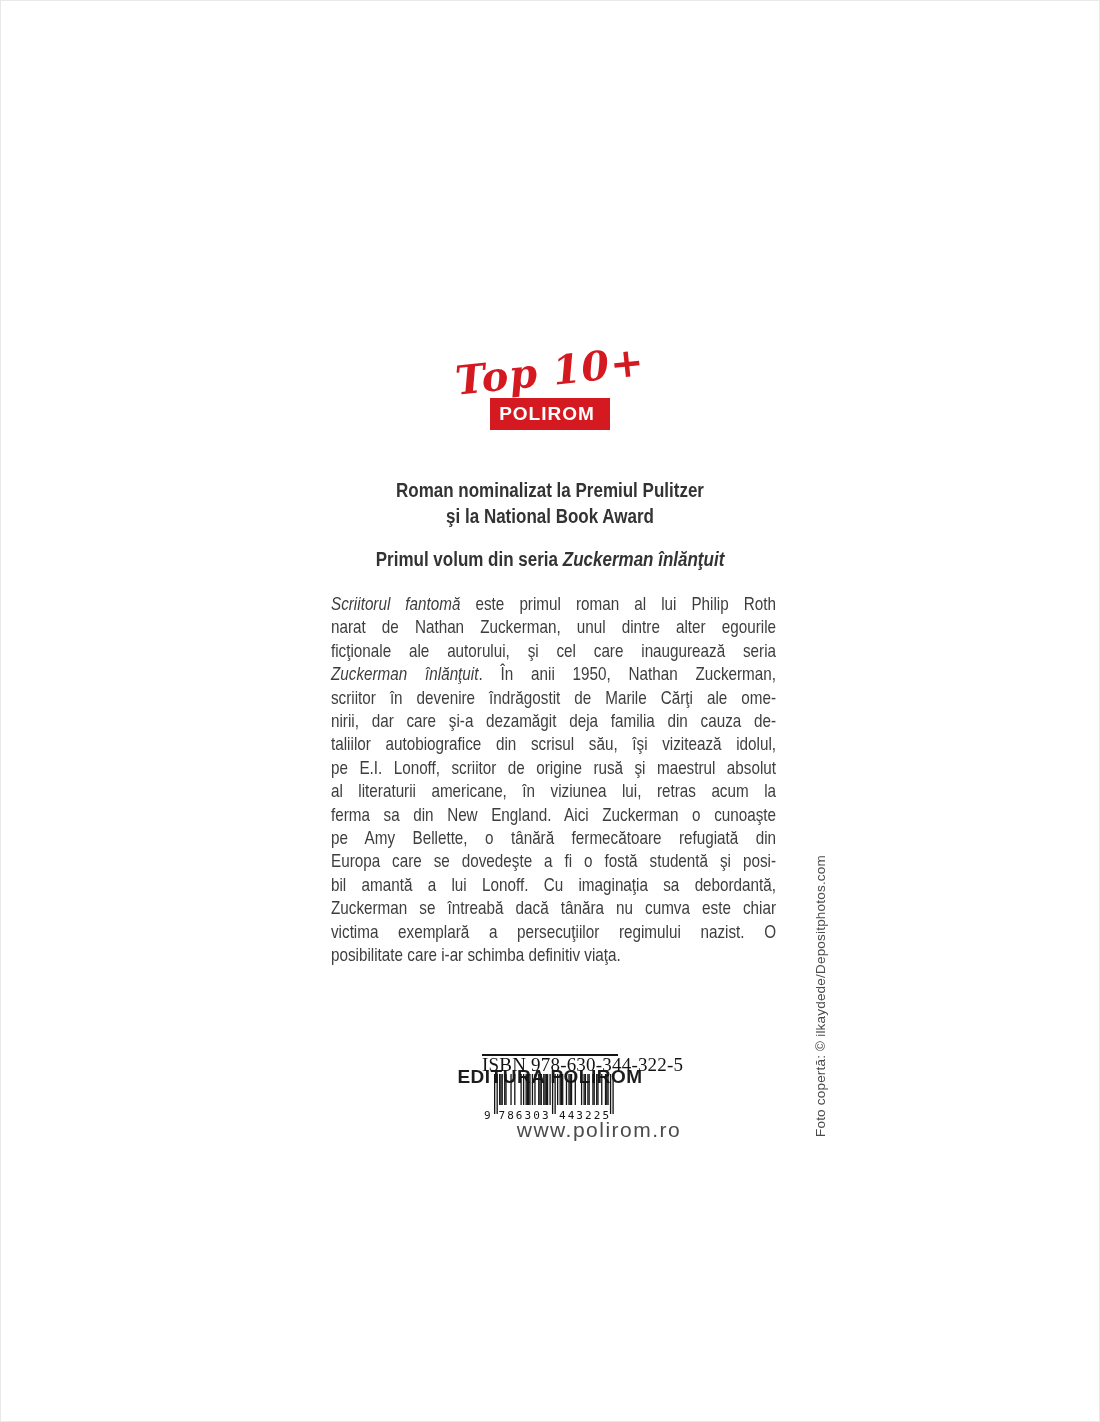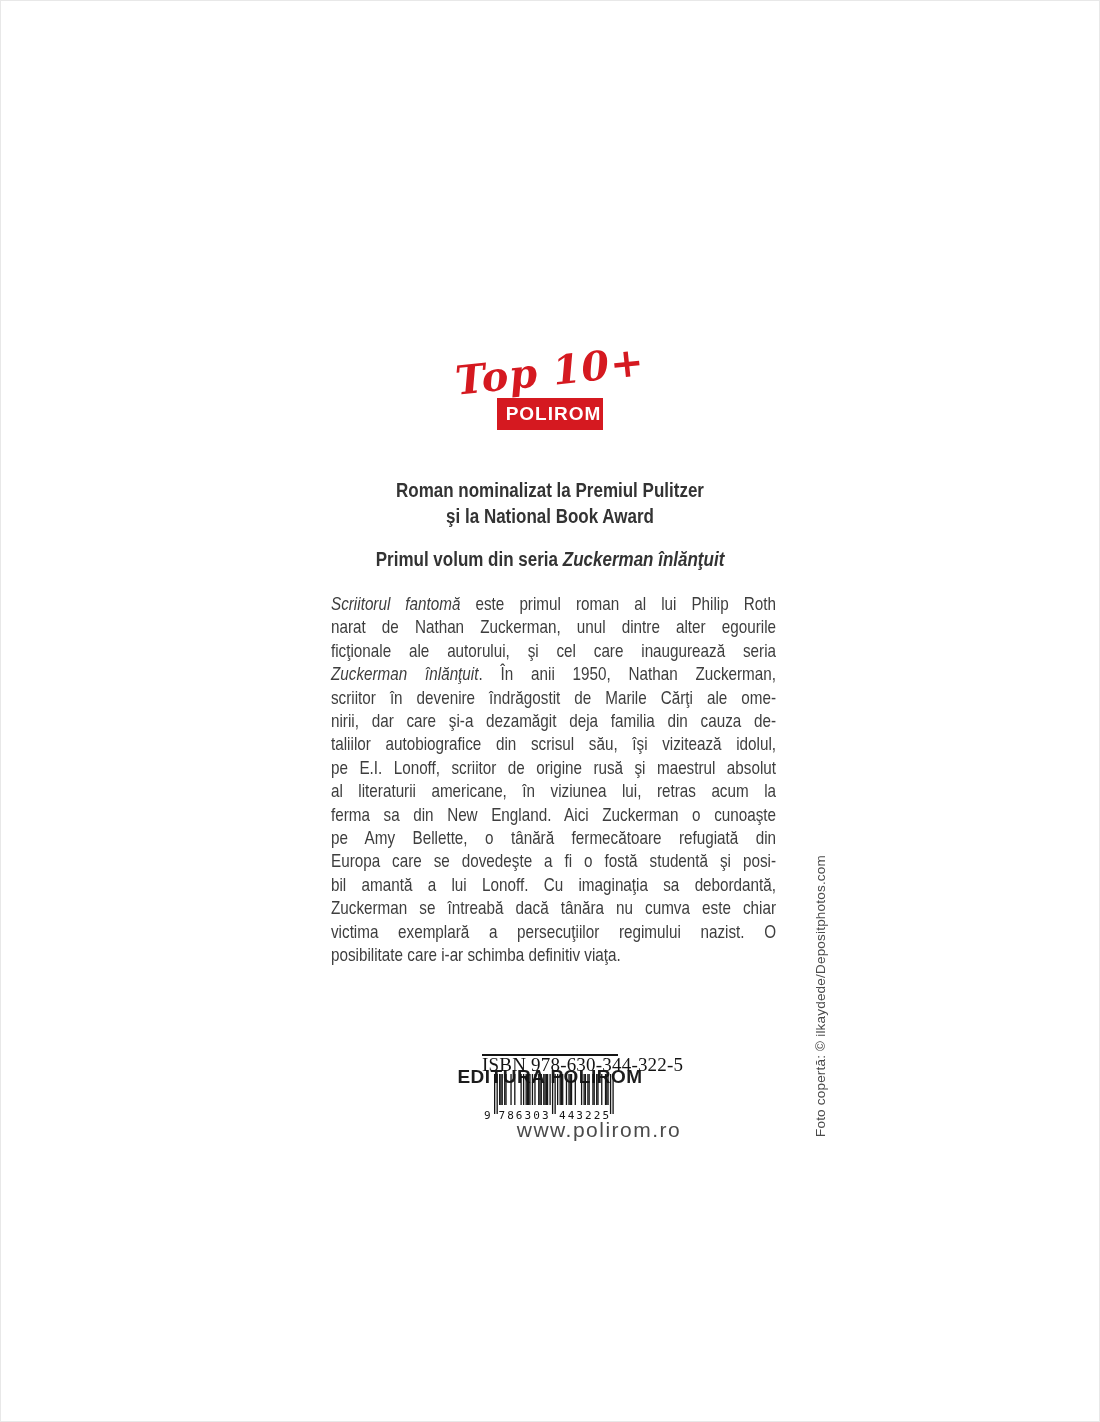--- a/index.html
+++ b/index.html
@@ -12,21 +12,21 @@
   .logo-block{position:absolute;top:348px;left:0;width:100%;
     display:flex;flex-direction:column;align-items:center;}
   .top10{
     font-family:"DejaVu Serif",serif;font-style:italic;font-weight:bold;
     font-size:40px;line-height:44px;color:var(--red);
     transform:rotate(-6deg);letter-spacing:1px;
   }
   .badge{
     margin-top:5px;background:var(--red);color:#ffffff;
     font-weight:bold;font-size:19px;line-height:19px;
-    letter-spacing:1px;padding:6px 2px 7px 9px;
+    letter-spacing:1px;padding:6px 15px 7px 9px;
   }
   
   .awards{
     position:absolute;top:477px;left:0;width:100%;text-align:center;
     font-weight:bold;font-size:20px;line-height:25.5px;color:#333333;
     transform:scaleX(0.85);
   }
   .series{
     position:absolute;top:546px;left:0;width:100%;text-align:center;
     font-weight:bold;font-size:20px;line-height:25.5px;color:#333333;

